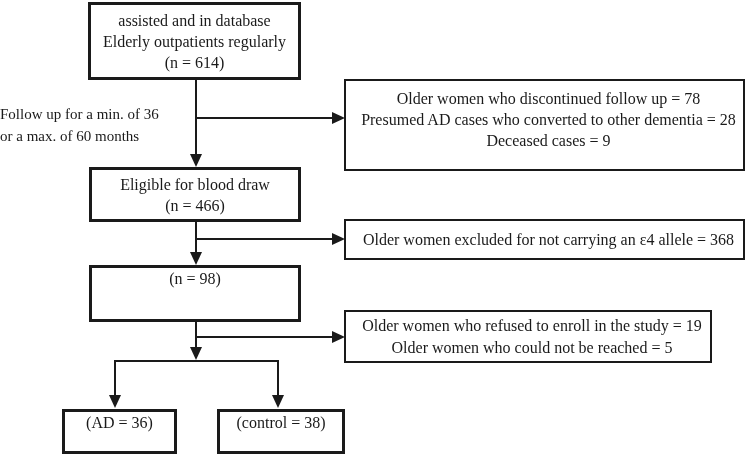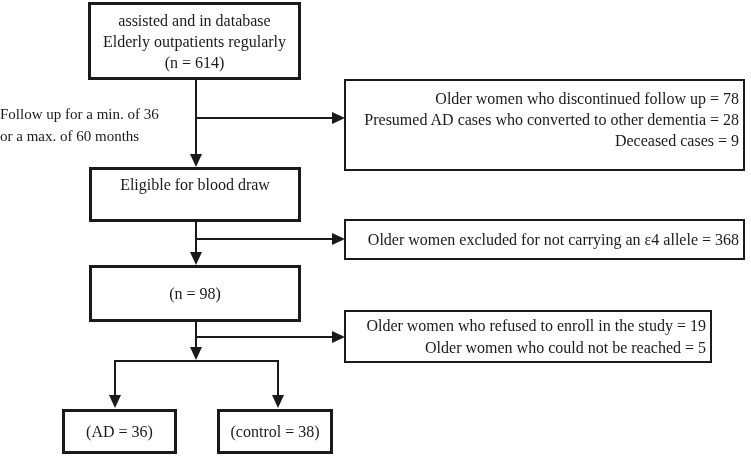--- a/index.html
+++ b/index.html
@@ -17,27 +17,26 @@
     position: absolute;
     background: #ffffff;
     border: 3px solid #1a1a1a;
     box-sizing: border-box;
     font-size: 16px;
     line-height: 21px;
   }
   .box.center-text { text-align: center; }
   .box.flex-center {
     display: flex;
-    align-items: center;
     justify-content: center;
     text-align: center;
   }
   .box.excl {
     border-width: 2px;
-    text-align: right;
+    text-align: center;
     padding-left: 12px;
     padding-right: 4px;
   }
   .box.excl.flex-left {
     display: flex;
     flex-direction: column;
     justify-content: center;
   }
   .side-note {
     position: absolute;
@@ -80,30 +79,31 @@
   </div>
 
   <div class="box center-text pad-top-md" style="left:88px; top:2px; width:213px; height:78px;">
     <div>assisted and in database</div>
     <div>Elderly outpatients regularly</div>
     <div>(n = 614)</div>
   </div>
 
   <div class="box center-text pad-top-sm" style="left:89px; top:167px; width:212px; height:55px;">
     <div>Eligible for blood draw</div>
+    <div>(n = 466)</div>
   </div>
 
   <div class="box flex-center" style="left:89px; top:265px; width:212px; height:57px;">
     <div>(n = 98)</div>
   </div>
 
   <div class="box flex-center" style="left:62px; top:409px; width:115px; height:45px;">
     <div>(AD = 36)</div>
   </div>
-  <div class="box flex-center" style="left:217px; top:409px; width:116px; height:45px;">
+  <div class="box flex-center" style="left:217px; top:409px; width:128px; height:45px;">
     <div>(control = 38)</div>
   </div>
 
   <div class="box excl pad-top-lg" style="left:344px; top:79px; width:401px; height:92px;">
     <div>Older women who discontinued follow up = 78</div>
     <div>Presumed AD cases who converted to other dementia = 28</div>
     <div>Deceased cases = 9</div>
   </div>
 
   <div class="box excl flex-left" style="left:344px; top:219px; width:401px; height:41px;">

